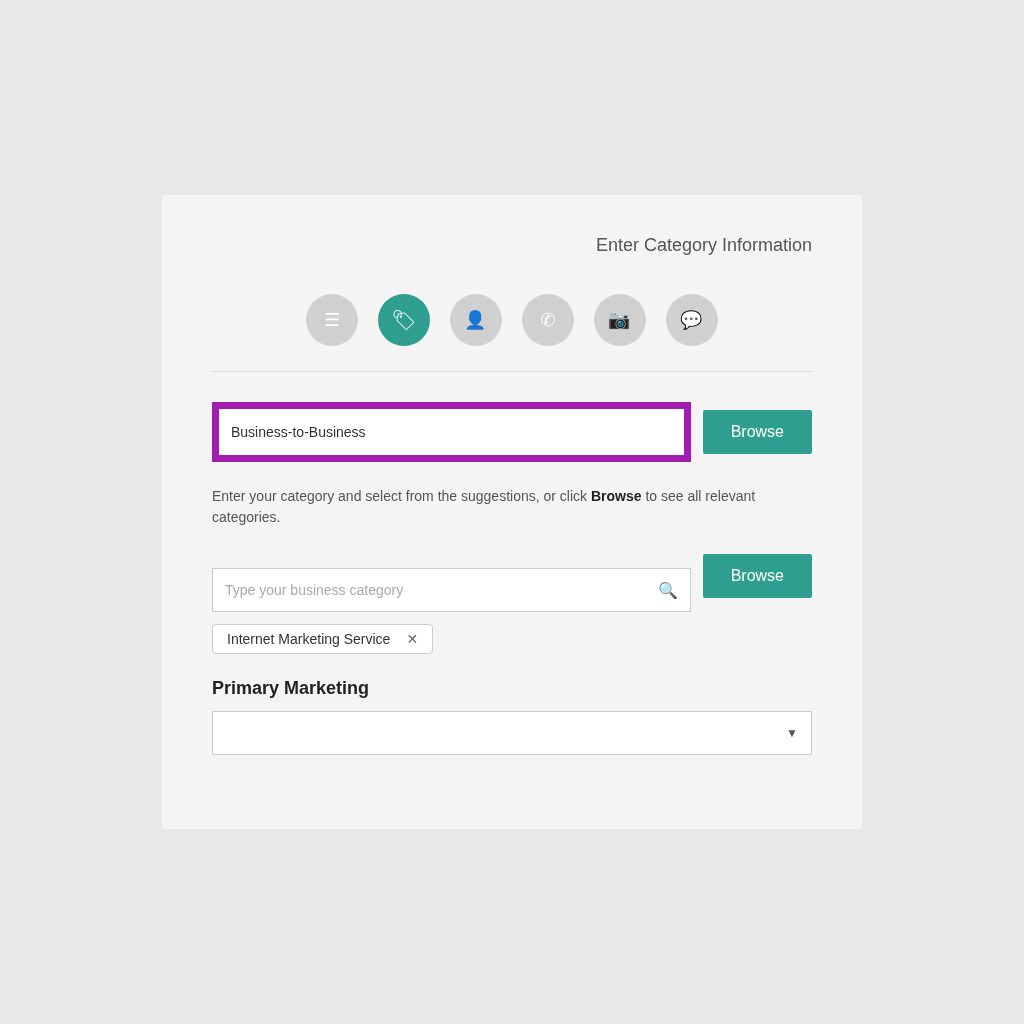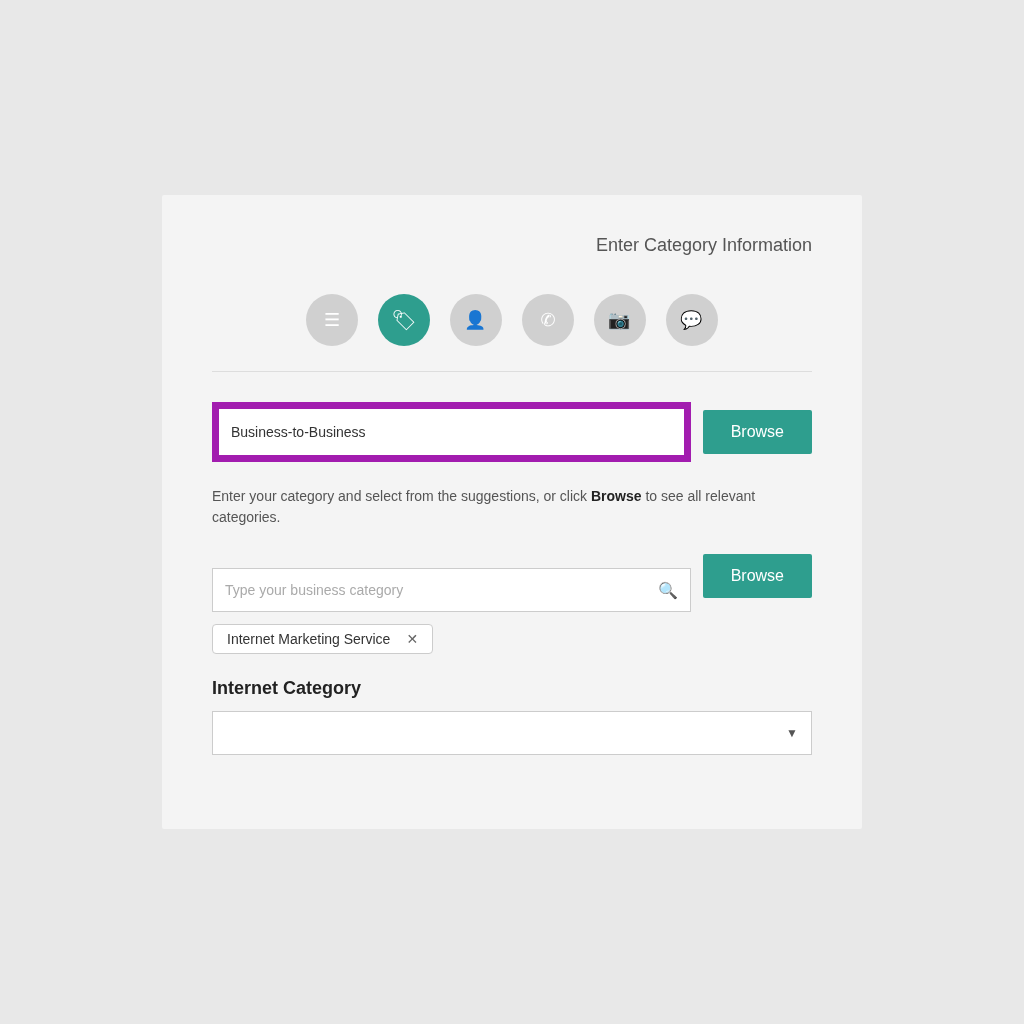--- a/index.html
+++ b/index.html
@@ -270,21 +270,21 @@
 
       <div class="tag-container">
         <div class="tag">
           <span>Internet Marketing Service</span>
           <span class="tag-remove">✕</span>
         </div>
       </div>
     </div>
 
     <div class="form-section">
-      <div class="section-label">Internet Category</div>
+      <div class="section-label">Primary Marketing</div>
       <div class="select-wrapper">
         <select class="primary-category-select">
           <option value=""></option>
         </select>
       </div>
     </div>
 
   </div>
 </div>
 

